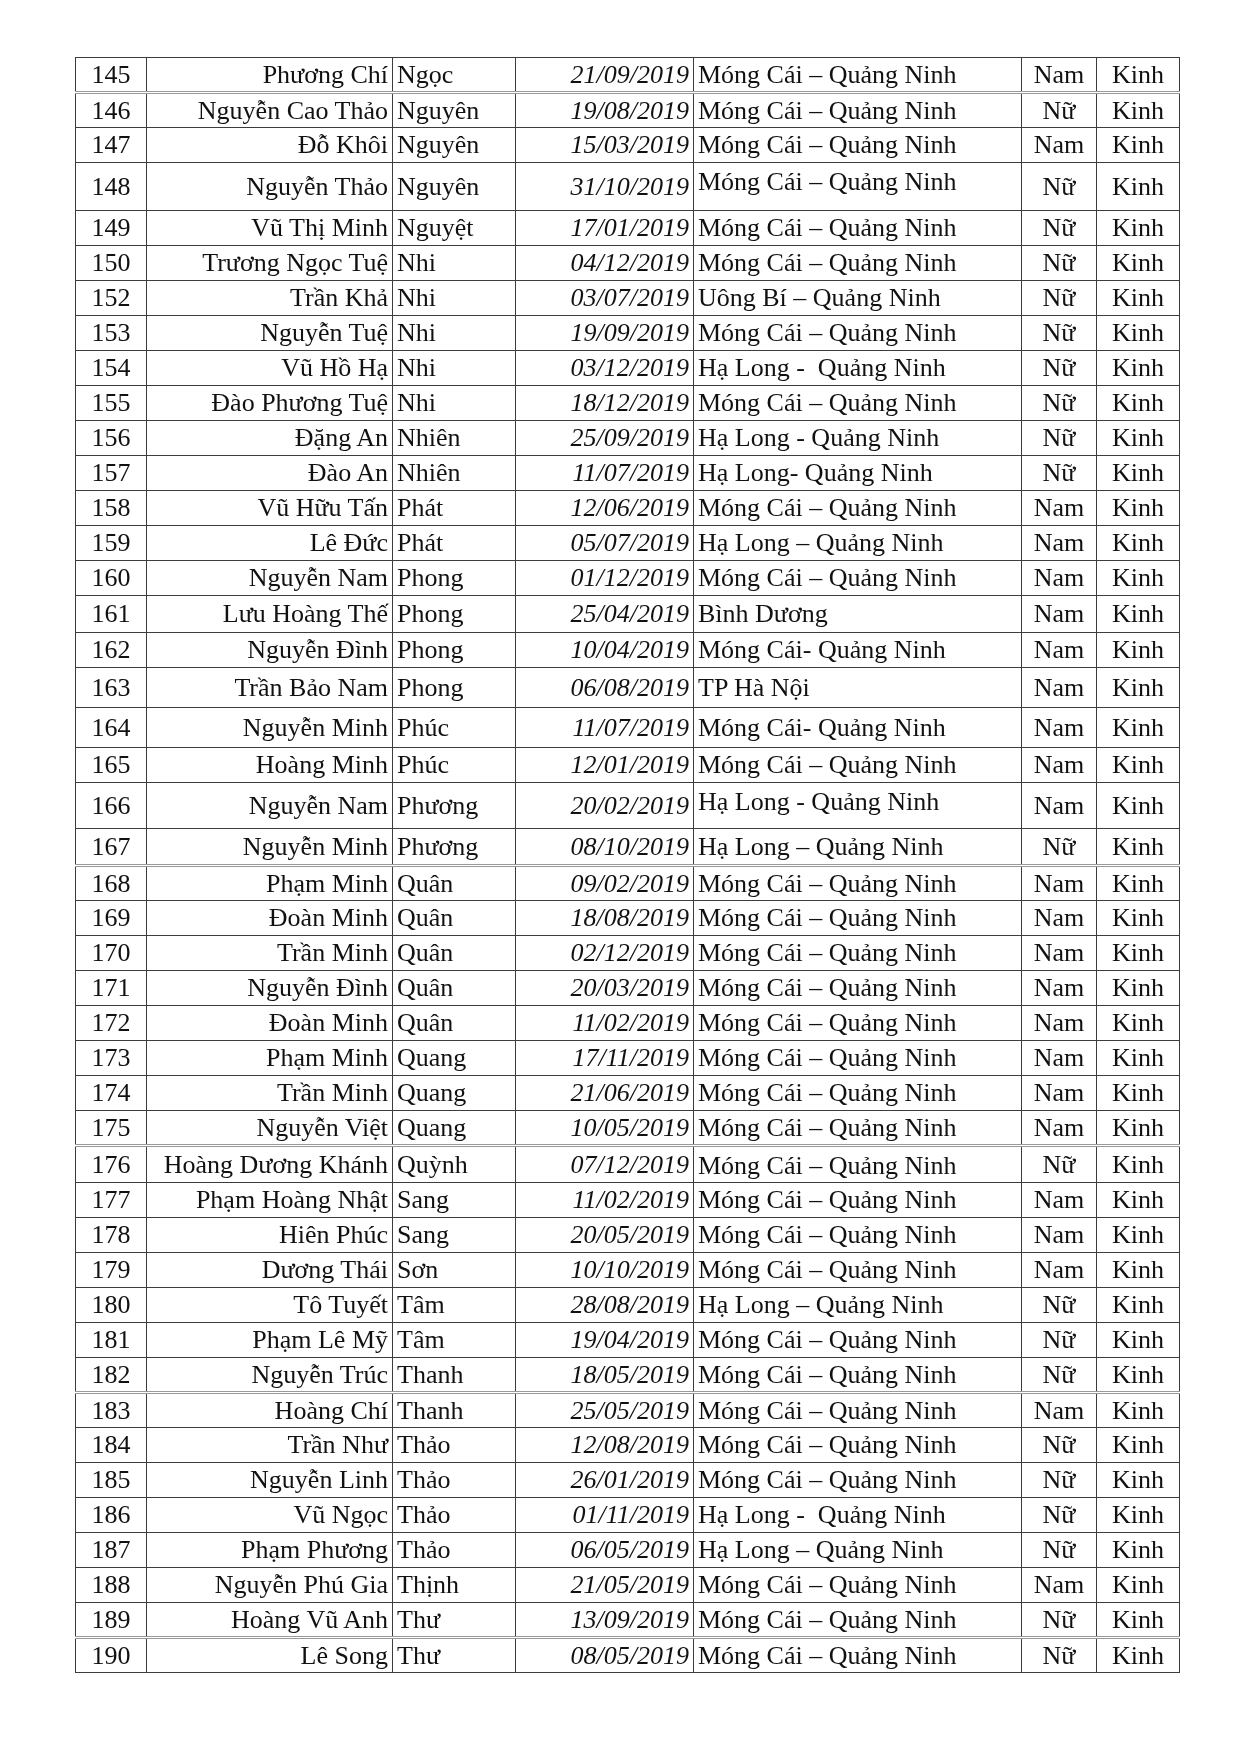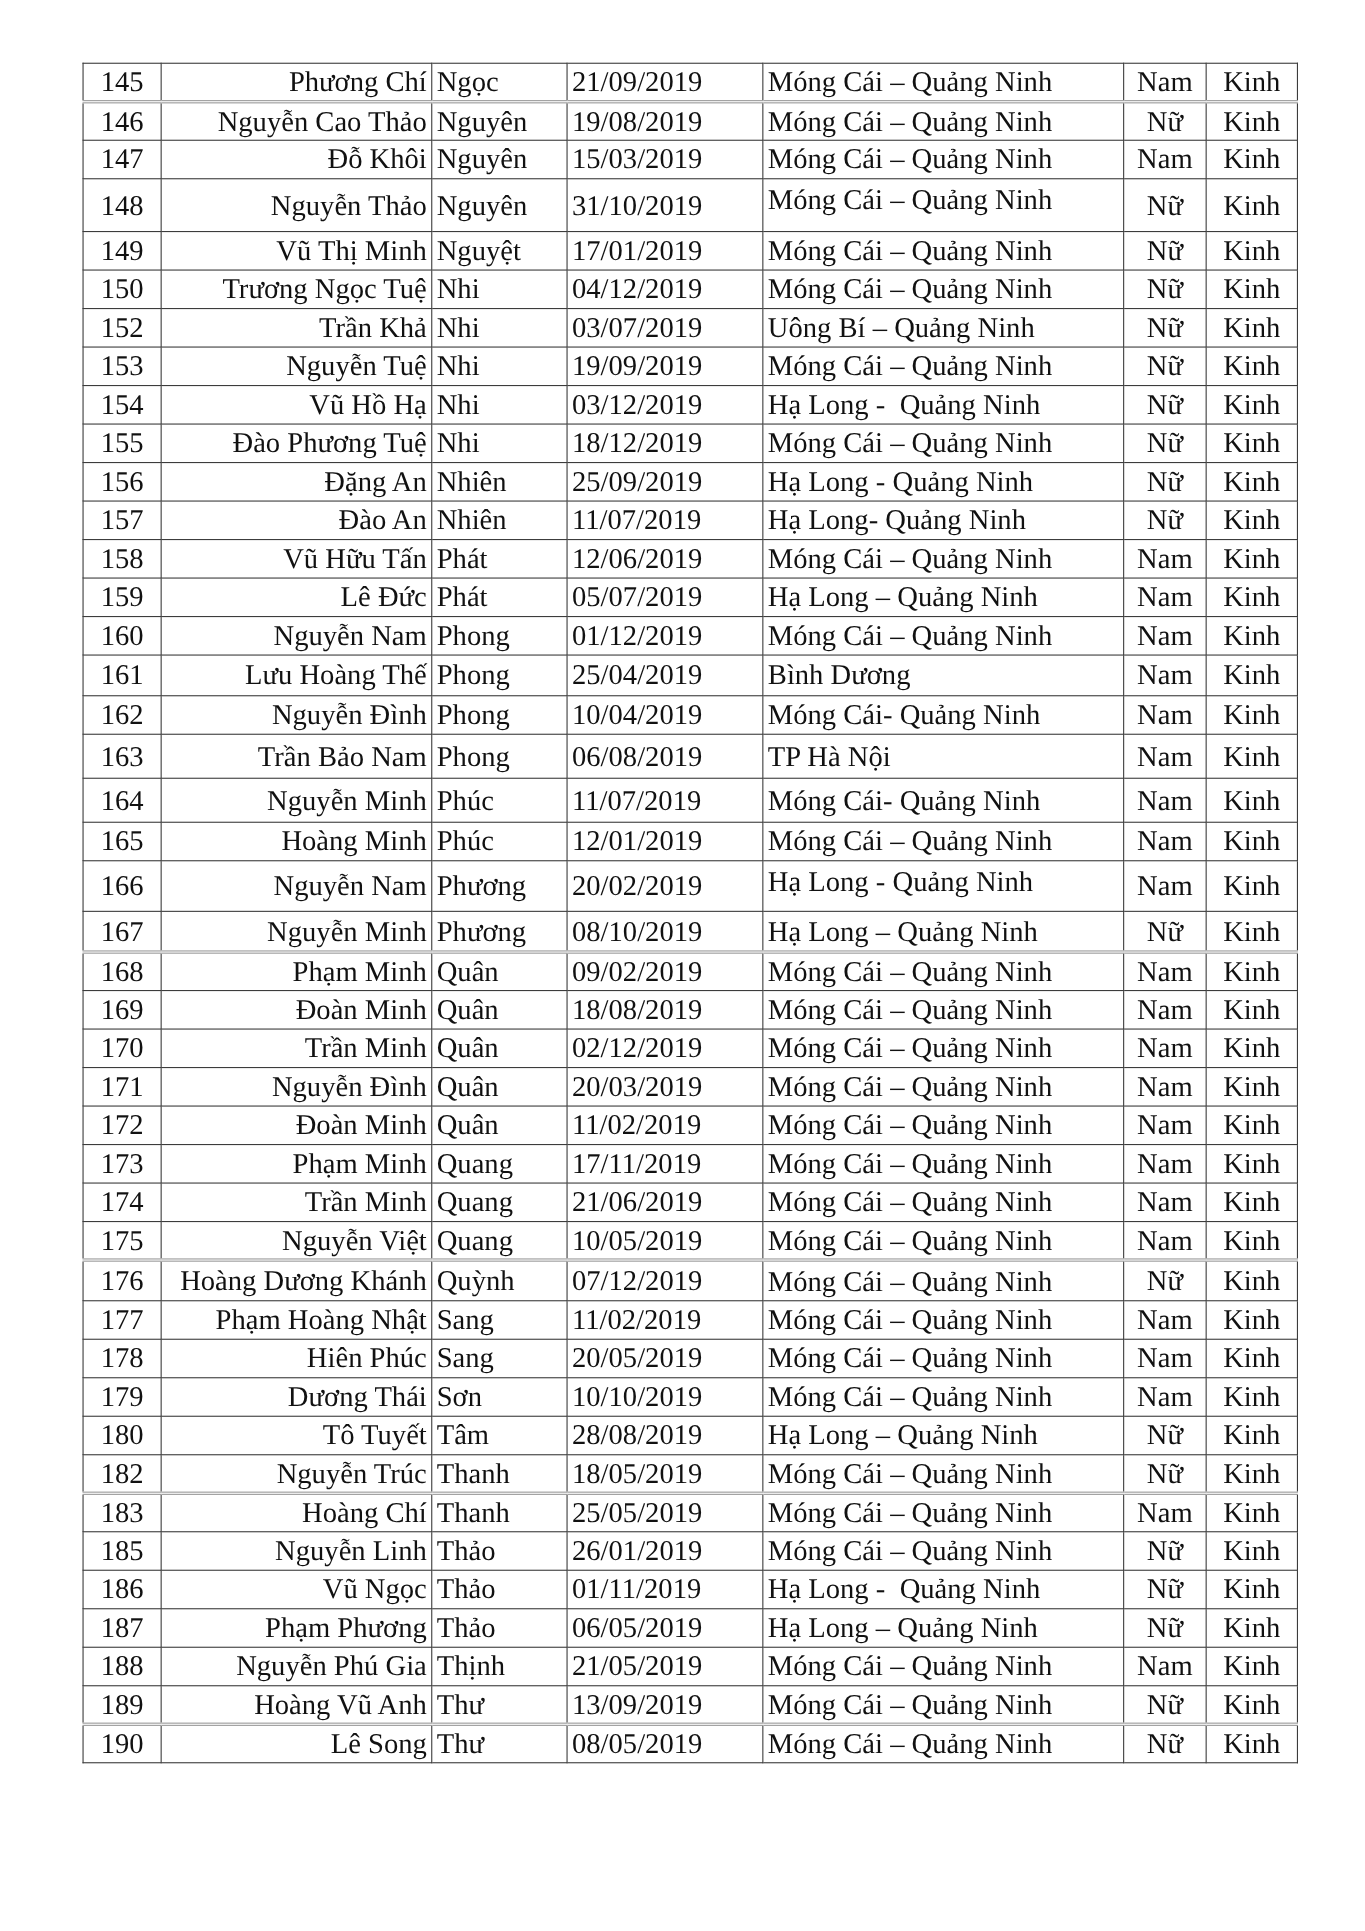--- a/index.html
+++ b/index.html
@@ -28,21 +28,21 @@
     line-height: 30px;
     vertical-align: middle;
     padding: 1px 4px;
     overflow: hidden;
     white-space: nowrap;
   }
   tr.row { height: 35px; }
   td.c-no     { text-align: center; }
   td.c-name   { padding-left: 12px; border-right: 1px solid #a0a0a0; text-align: right; }
   td.c-given  { padding-left: 13px; }
-  td.c-dob    { text-align: left; }
+  td.c-dob    { text-align: right; font-style: italic; }
   td.c-place  { padding-left: 22px; }
   td.c-gender { text-align: center; }
   td.c-eth    { text-align: center; }
   tr.tall td.c-place { vertical-align: top; padding-top: 4px; }
   tr.sep td { border-bottom: 3px double #9a9a9a; }
 </style>
 </head>
 <body>
 
 <div class="page">
@@ -365,39 +365,57 @@
   </tr>
         <tr class="row">
     <td class="c-no">180</td>
     <td class="c-name">Tô Tuyết</td>
     <td class="c-given">Tâm</td>
     <td class="c-dob">28/08/2019</td>
     <td class="c-place">Hạ Long – Quảng Ninh</td>
     <td class="c-gender">Nữ</td>
     <td class="c-eth">Kinh</td>
   </tr>
+        <tr class="row">
+    <td class="c-no">181</td>
+    <td class="c-name">Phạm Lê Mỹ</td>
+    <td class="c-given">Tâm</td>
+    <td class="c-dob">19/04/2019</td>
+    <td class="c-place">Móng Cái – Quảng Ninh</td>
+    <td class="c-gender">Nữ</td>
+    <td class="c-eth">Kinh</td>
+  </tr>
         <tr class="row sep">
     <td class="c-no">182</td>
     <td class="c-name">Nguyễn Trúc</td>
     <td class="c-given">Thanh</td>
     <td class="c-dob">18/05/2019</td>
     <td class="c-place">Móng Cái – Quảng Ninh</td>
     <td class="c-gender">Nữ</td>
     <td class="c-eth">Kinh</td>
   </tr>
         <tr class="row">
     <td class="c-no">183</td>
     <td class="c-name">Hoàng Chí</td>
     <td class="c-given">Thanh</td>
     <td class="c-dob">25/05/2019</td>
     <td class="c-place">Móng Cái – Quảng Ninh</td>
     <td class="c-gender">Nam</td>
     <td class="c-eth">Kinh</td>
   </tr>
         <tr class="row">
+    <td class="c-no">184</td>
+    <td class="c-name">Trần Như</td>
+    <td class="c-given">Thảo</td>
+    <td class="c-dob">12/08/2019</td>
+    <td class="c-place">Móng Cái – Quảng Ninh</td>
+    <td class="c-gender">Nữ</td>
+    <td class="c-eth">Kinh</td>
+  </tr>
+        <tr class="row">
     <td class="c-no">185</td>
     <td class="c-name">Nguyễn Linh</td>
     <td class="c-given">Thảo</td>
     <td class="c-dob">26/01/2019</td>
     <td class="c-place">Móng Cái – Quảng Ninh</td>
     <td class="c-gender">Nữ</td>
     <td class="c-eth">Kinh</td>
   </tr>
         <tr class="row">
     <td class="c-no">186</td>

